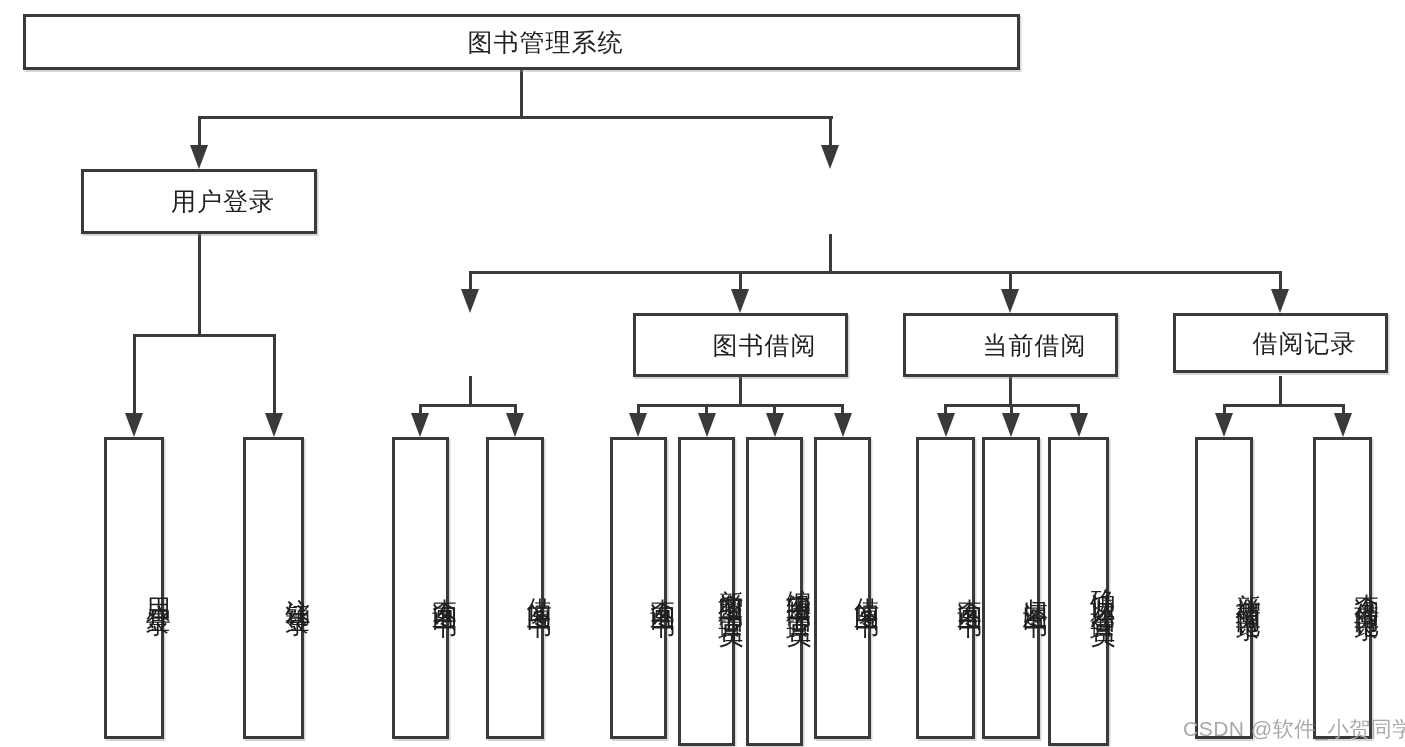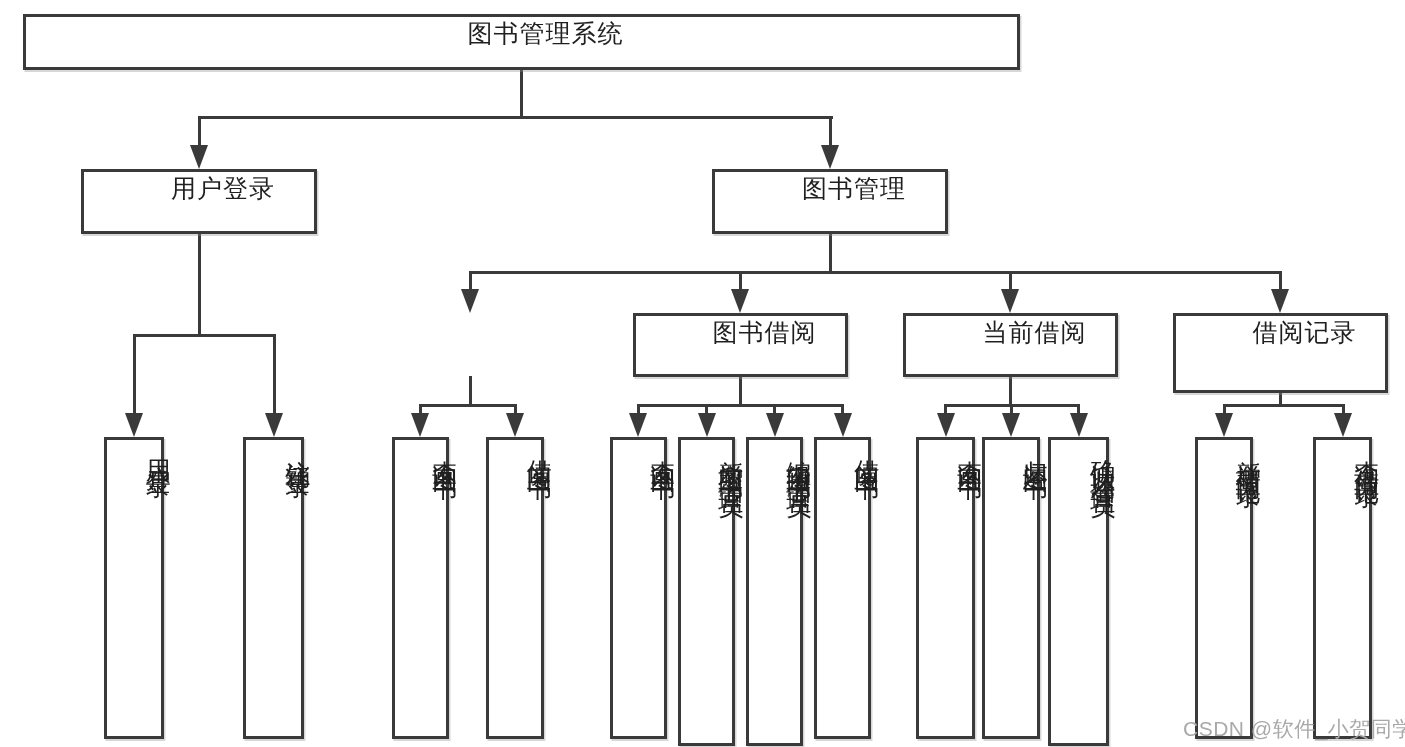--- a/index.html
+++ b/index.html
@@ -3,21 +3,21 @@
 <meta charset="utf-8">
 <style>
   html,body { margin:0; padding:0; background:#ffffff; }
   .canvas {
     position:relative; width:1405px; height:747px; background:#ffffff;
     font-family:"Liberation Sans","DejaVu Sans",sans-serif; overflow:hidden;
   }
   .box {
     position:absolute; box-sizing:border-box;
     background:var(--box-bg,#fff); border:3px solid var(--line,#3a3a3a);
-    display:flex; align-items:flex-start; justify-content:center;
+    display:flex; align-items:center; justify-content:center;
     box-shadow:1.5px 2px 0 rgba(140,140,140,.35);
     padding-left:48px;
   }
   .htext {
     font-size:25px; letter-spacing:1px; color:var(--text,#1f1f1f); white-space:nowrap;
   }
   .vtext {
     writing-mode:vertical-rl; text-orientation:mixed;
     font-size:25px; letter-spacing:5px; line-height:1.1; color:var(--text,#1f1f1f);
   }
@@ -96,31 +96,28 @@
   <div class="arr" style="left:1215px;top:413px"></div>
   <div class="arr" style="left:1334px;top:413px"></div>
 
   <div class="box" style="left:23px;top:14px;width:997px;height:56px">
     <span class="htext">图书管理系统</span>
   </div>
 
   <div class="box" style="left:81px;top:169px;width:236px;height:65px">
     <span class="htext">用户登录</span>
   </div>
-  <div class="box" style="left:712px;top:169px;width:236px;height:65px">
-    <span class="htext">图书管理</span>
-  </div>
 
   <div class="box" style="left:903px;top:313px;width:215px;height:64px">
     <span class="htext">当前借阅</span>
   </div>
   <div class="box" style="left:633px;top:313px;width:215px;height:64px">
     <span class="htext">图书借阅</span>
   </div>
-  <div class="box" style="left:1173px;top:313px;width:215px;height:80px">
+  <div class="box" style="left:1173px;top:313px;width:215px;height:60px">
     <span class="htext">借阅记录</span>
   </div>
 
   <div class="box" style="left:104px;top:437px;width:60px;height:302px">
     <span class="vtext">用户登录</span>
   </div>
   <div class="box" style="left:243px;top:437px;width:61px;height:302px">
     <span class="vtext">注销登录</span>
   </div>
 

